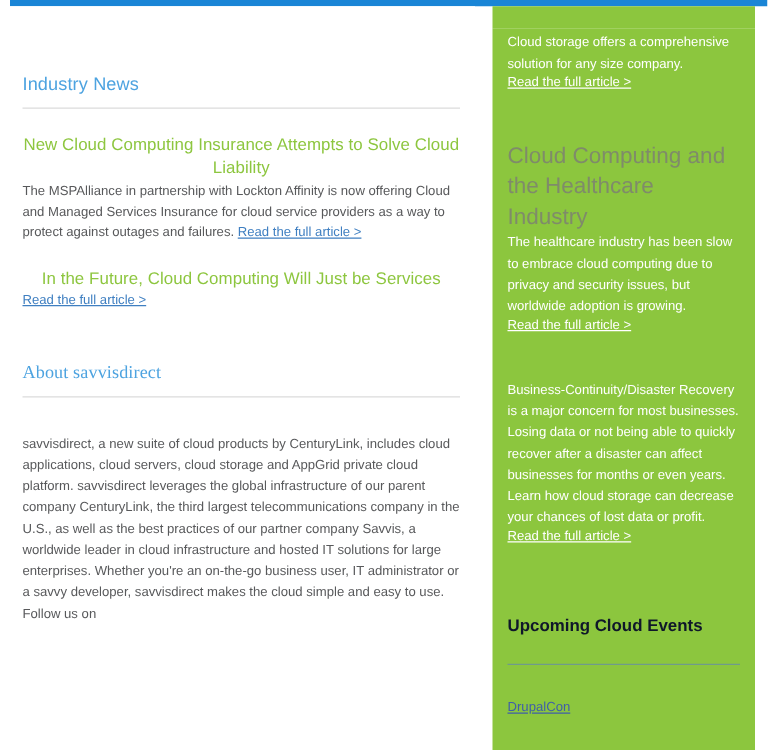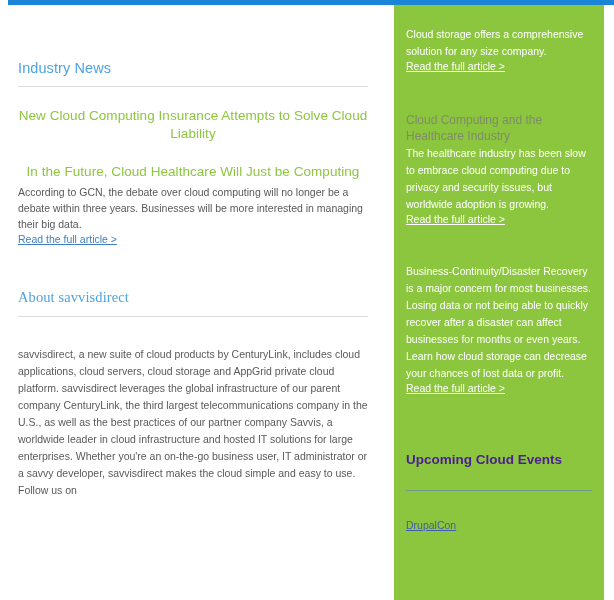--- a/index.html
+++ b/index.html
@@ -116,40 +116,40 @@
     width: 210px;
     height: 577px;
     background: #8cc63e;
     overflow: hidden;
   }
   .sb-inner {
     padding: 0 12px 0 12px;
   }
   .sb-title {
     color: #7f8b6a;
-    font-size: 12px;
+    font-size: 18px;
     font-weight: normal;
     line-height: 1.35;
     margin: 0 0 1px 0;
   }
   .sb-body {
     color: #ffffff;
     font-size: 10.5px;
     line-height: 1.62;
     margin: 0;
   }
   .sb-link {
     color: #ffffff;
     text-decoration: underline;
     font-size: 10.5px;
     display: block;
     margin-top: 0px;
   }
   .sb-events-title {
-    color: #4c1d95;
+    color: #0f172a;
     font-size: 13.5px;
     font-weight: bold;
     margin: 0;
   }
   .sb-events-rule {
     border: 0;
     border-top: 1px solid #6f9b8c;
     margin: 23px 0 0 0;
     height: 0;
   }
@@ -172,28 +172,28 @@
 
   <div id="main-column">
 
     <div style="padding:55px 12px 0 18px;">
 
       <h2 class="section-head">Industry News</h2>
       <hr class="section-rule">
 
       <div class="article" style="margin-top:20px;">
         <h3 class="article-title">New Cloud Computing Insurance Attempts to Solve Cloud Liability</h3>
+        <p class="article-body"><span>The MSPAlliance in partnership with Lockton Affinity is now offering Cloud and Managed Services Insurance for cloud service providers as a way to protect against outages and failures. </span><a href="#" class="read-link">Read the full article &gt;</a></p>
       </div>
 
       <div class="article" style="margin-top:20px;">
       </div>
 
       <div class="article" style="margin-top:20px;">
-        <h3 class="article-title">In the Future, Cloud Healthcare Will Just be Computing</h3>
-        <p class="article-body"><span>According to GCN, the debate over cloud computing will no longer be a debate within three years. Businesses will be more interested in managing their big data.</span></p>
+        <h3 class="article-title">In the Future, Cloud Computing Will Just be Services</h3>
         <a href="#" class="read-link read-link-block">Read the full article &gt;</a>
       </div>
 
       <div style="margin-top:44px;font-family:Liberation Serif, serif;">
         <h2 class="section-head">About savvisdirect</h2>
         <hr class="section-rule">
       </div>
 
       <p class="about-body" style="margin-top:29px;"><span>savvisdirect, a new suite of cloud products by CenturyLink, includes cloud applications, cloud servers, cloud storage and AppGrid private cloud platform. savvisdirect leverages the global infrastructure of our parent company CenturyLink, the third largest telecommunications company in the U.S., as well as the best practices of our partner company Savvis, a worldwide leader in cloud infrastructure and hosted IT solutions for large enterprises. Whether you're an on-the-go business user, IT administrator or a savvy developer, savvisdirect makes the cloud simple and easy to use. Follow us on </span></p>
 

